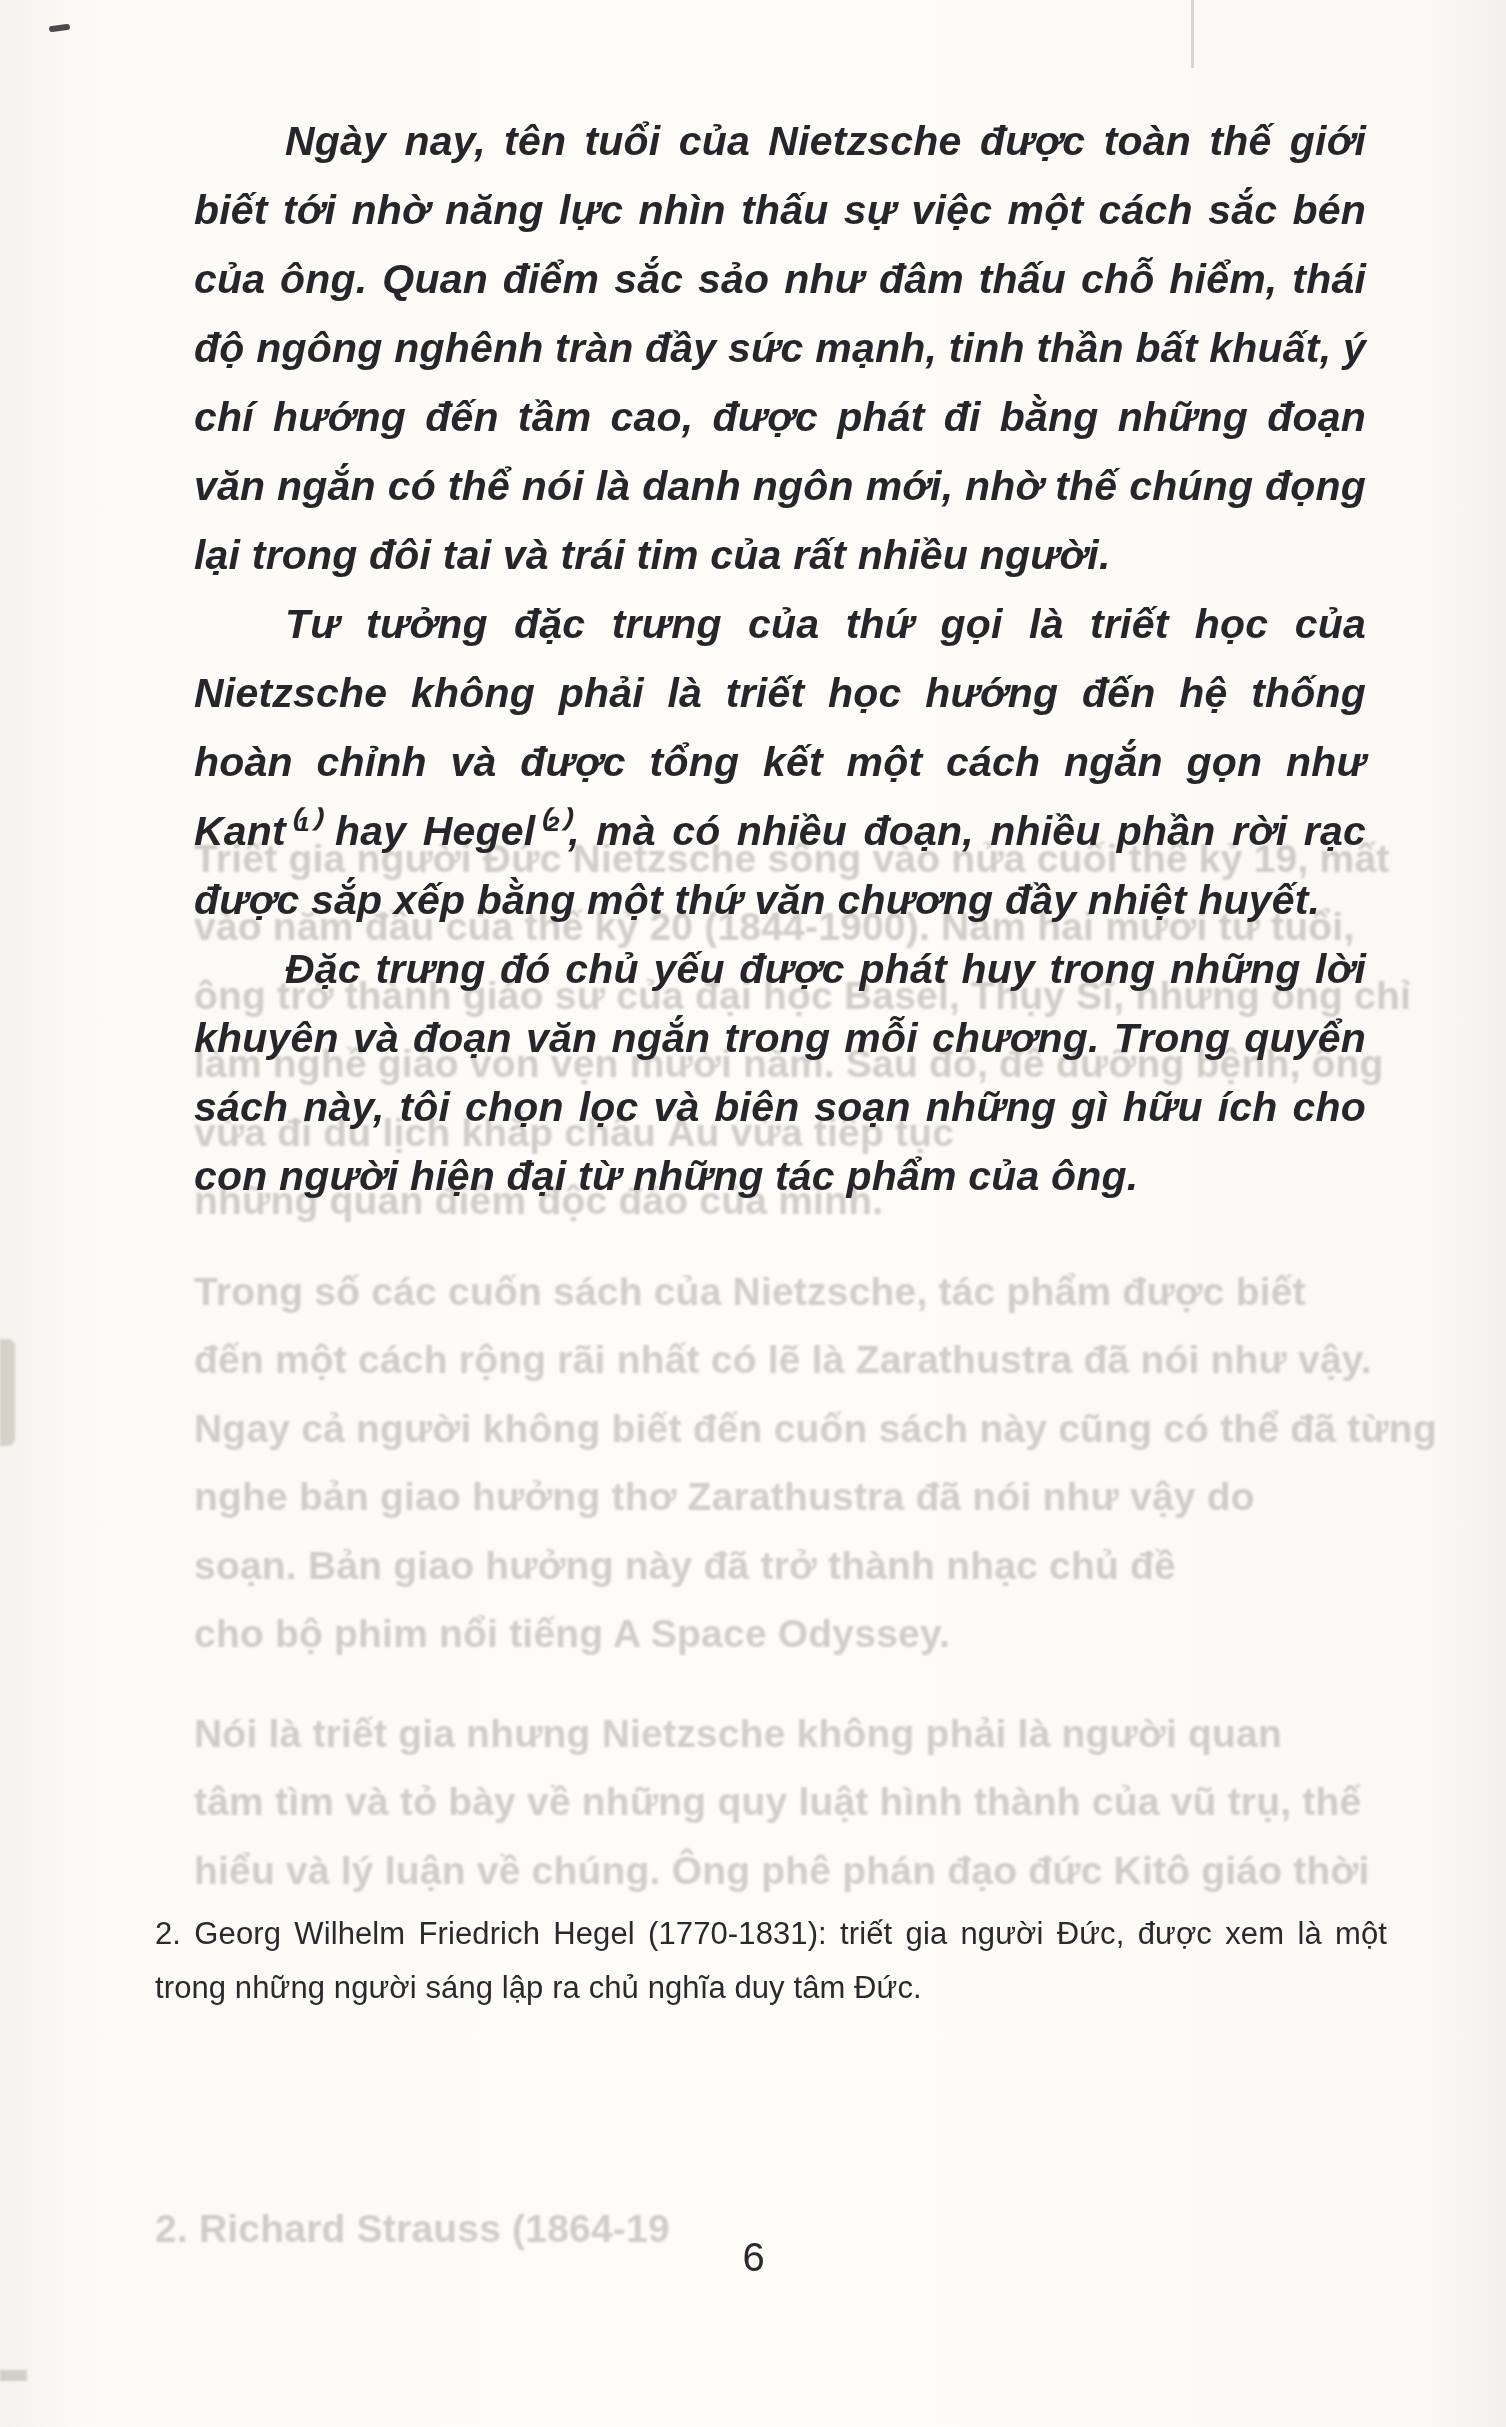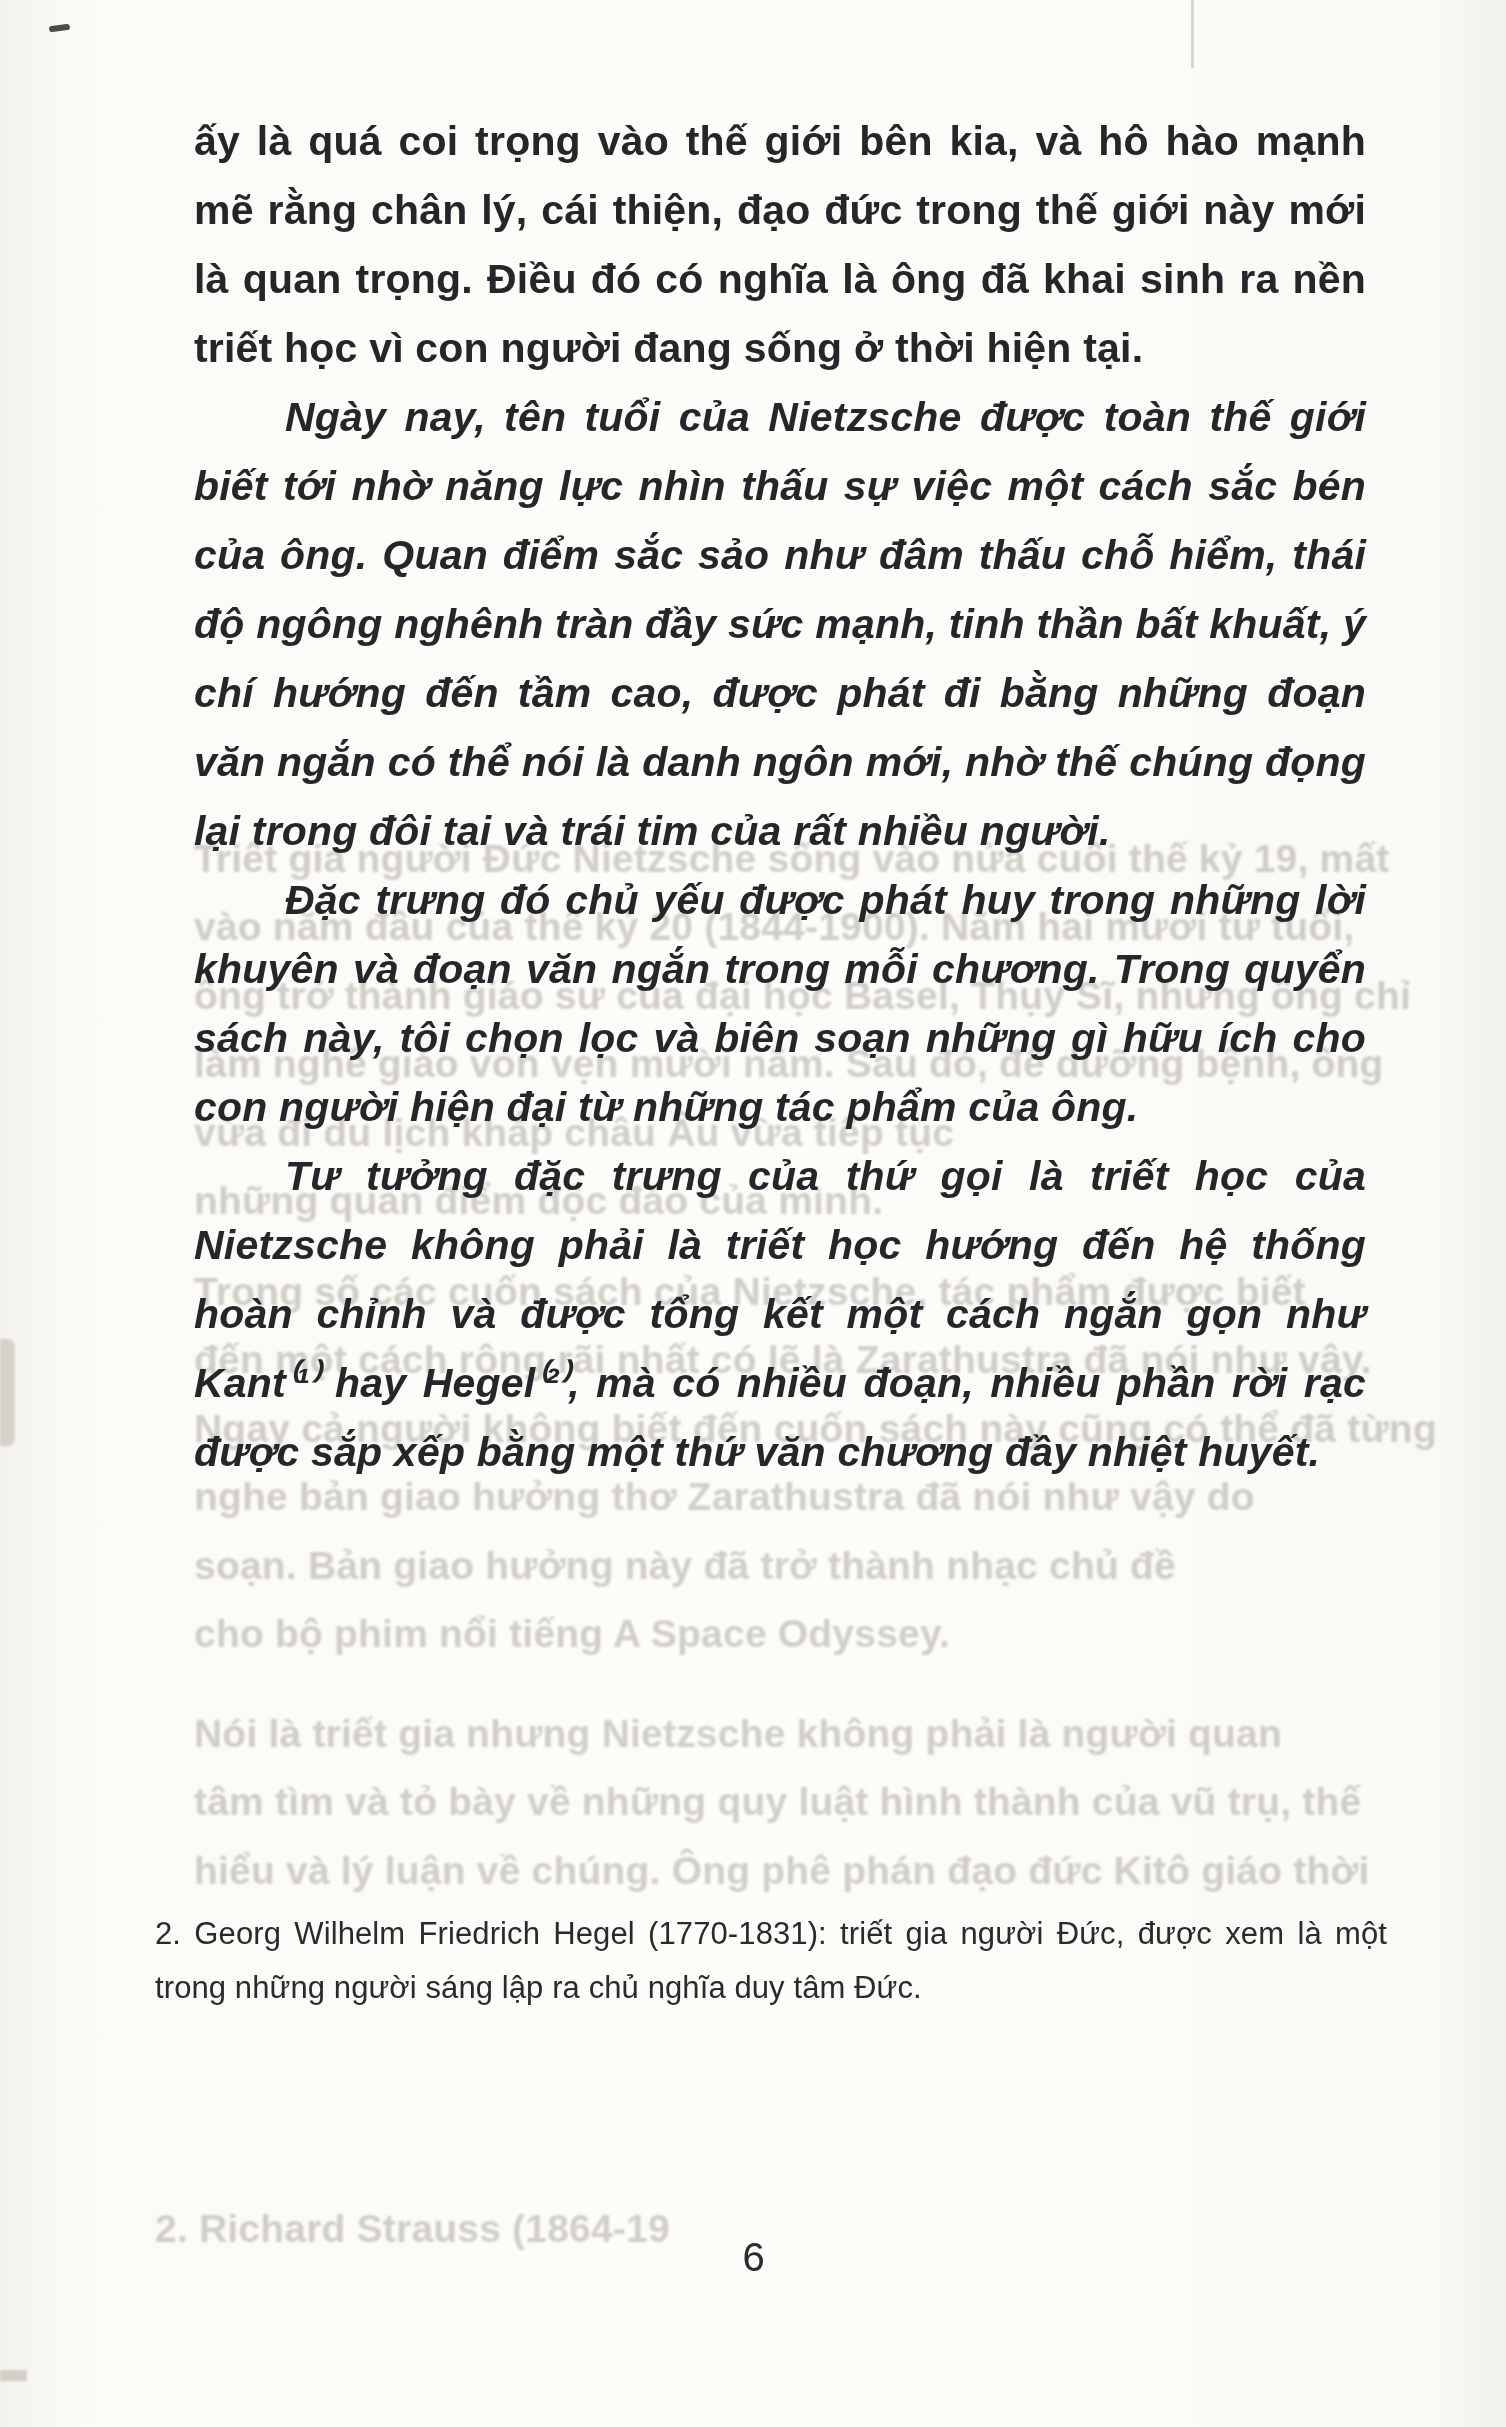--- a/index.html
+++ b/index.html
@@ -123,24 +123,23 @@
       <div class="ghost-line" style="left: 194px; top: 1849px;">hiểu và lý luận về chúng. Ông phê phán đạo đức Kitô giáo thời</div>
       <div class="ghost-line" style="left: 155px; top: 2207px;">2. Richard Strauss (1864-19</div>
     </div>
 
   <div class="artifact artifact-dash"></div>
   <div class="artifact artifact-fold"></div>
   <div class="artifact artifact-smudge-left"></div>
   <div class="artifact artifact-smudge-bottom"></div>
 
   <div class="body-text">
-      <p class="para">ấy là quá coi trọng vào thế giới bên kia, và hô hào mạnh mẽ rằng chân lý, cái thiện, đạo đức trong thế giới này mới là quan trọng. Điều đó có nghĩa là ông đã khai sinh ra nền triết học vì con người đang sống ở thời hiện tại.</p>
       <p class="para indent">Ngày nay, tên tuổi của Nietzsche được toàn thế giới biết tới nhờ năng lực nhìn thấu sự việc một cách sắc bén của ông. Quan điểm sắc sảo như đâm thấu chỗ hiểm, thái độ ngông nghênh tràn đầy sức mạnh, tinh thần bất khuất, ý chí hướng đến tầm cao, được phát đi bằng những đoạn văn ngắn có thể nói là danh ngôn mới, nhờ thế chúng đọng lại trong đôi tai và trái tim của rất nhiều người.</p>
+      <p class="para indent">Tư tưởng đặc trưng của thứ gọi là triết học của Nietzsche không phải là triết học hướng đến hệ thống hoàn chỉnh và được tổng kết một cách ngắn gọn như Kant⁽¹⁾ hay Hegel⁽²⁾, mà có nhiều đoạn, nhiều phần rời rạc được sắp xếp bằng một thứ văn chương đầy nhiệt huyết.</p>
       <p class="para indent">Đặc trưng đó chủ yếu được phát huy trong những lời khuyên và đoạn văn ngắn trong mỗi chương. Trong quyển sách này, tôi chọn lọc và biên soạn những gì hữu ích cho con người hiện đại từ những tác phẩm của ông.</p>
-      <p class="para indent">Tư tưởng đặc trưng của thứ gọi là triết học của Nietzsche không phải là triết học hướng đến hệ thống hoàn chỉnh và được tổng kết một cách ngắn gọn như Kant⁽¹⁾ hay Hegel⁽²⁾, mà có nhiều đoạn, nhiều phần rời rạc được sắp xếp bằng một thứ văn chương đầy nhiệt huyết.</p>
     </div>
 
   <div class="footnotes">
       <p class="footnote"><span>2. Georg Wilhelm Friedrich Hegel (1770-1831): triết gia người Đức, được xem là một trong những người sáng lập ra chủ nghĩa duy tâm Đức.</span></p>
     </div>
 
   <div class="page-number">6</div>
 
 </div>
 

